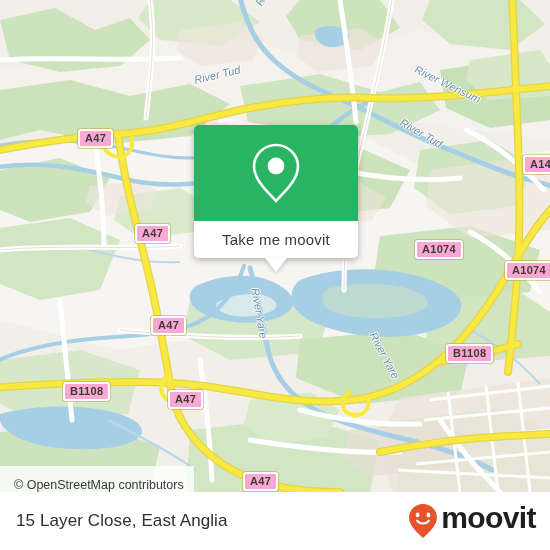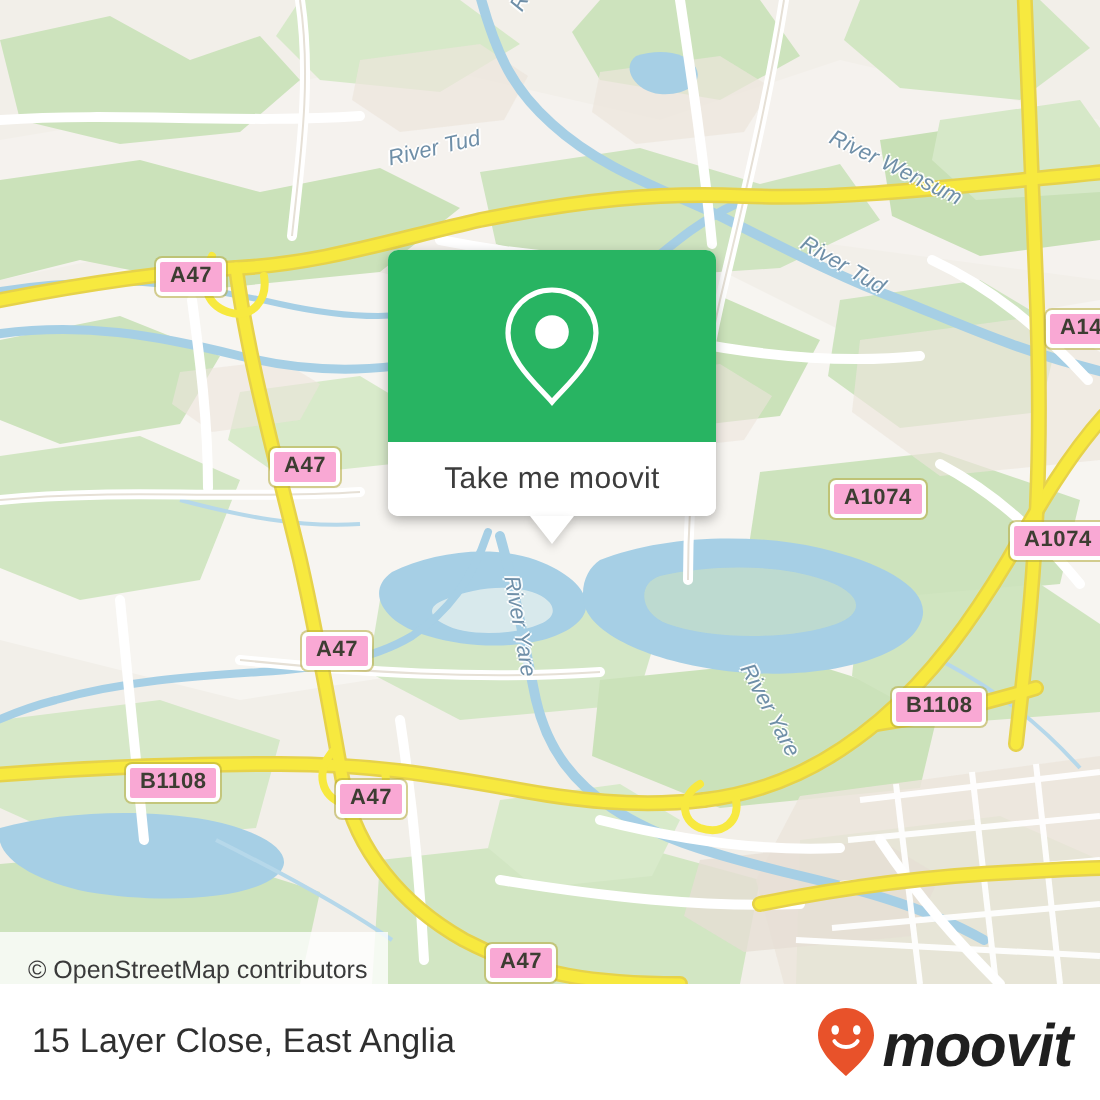--- a/index.html
+++ b/index.html
@@ -97,21 +97,21 @@
   }
   #footer-inner{
     position:relative;width:100%;height:100%;
     display:flex;align-items:center;justify-content:space-between;
     padding:0 14px 0 16px;box-sizing:border-box;
   }
   #place-title{
     font-size:17px;color:#2f2f2f;letter-spacing:.1px;
     font-family:"Liberation Sans", sans-serif;white-space:nowrap;
   }
-  #brand{display:flex;align-items:flex-end;gap:3px;font-style:italic;}
+  #brand{display:flex;align-items:flex-start;gap:3px;}
   #brand .wordmark{
     font-size:30px;font-weight:bold;color:#1f1f1f;letter-spacing:-.6px;
     line-height:30px;font-family:"Liberation Sans", sans-serif;
   }
 </style>
 </head>
 <body>
 
 <div id="stage">
 

